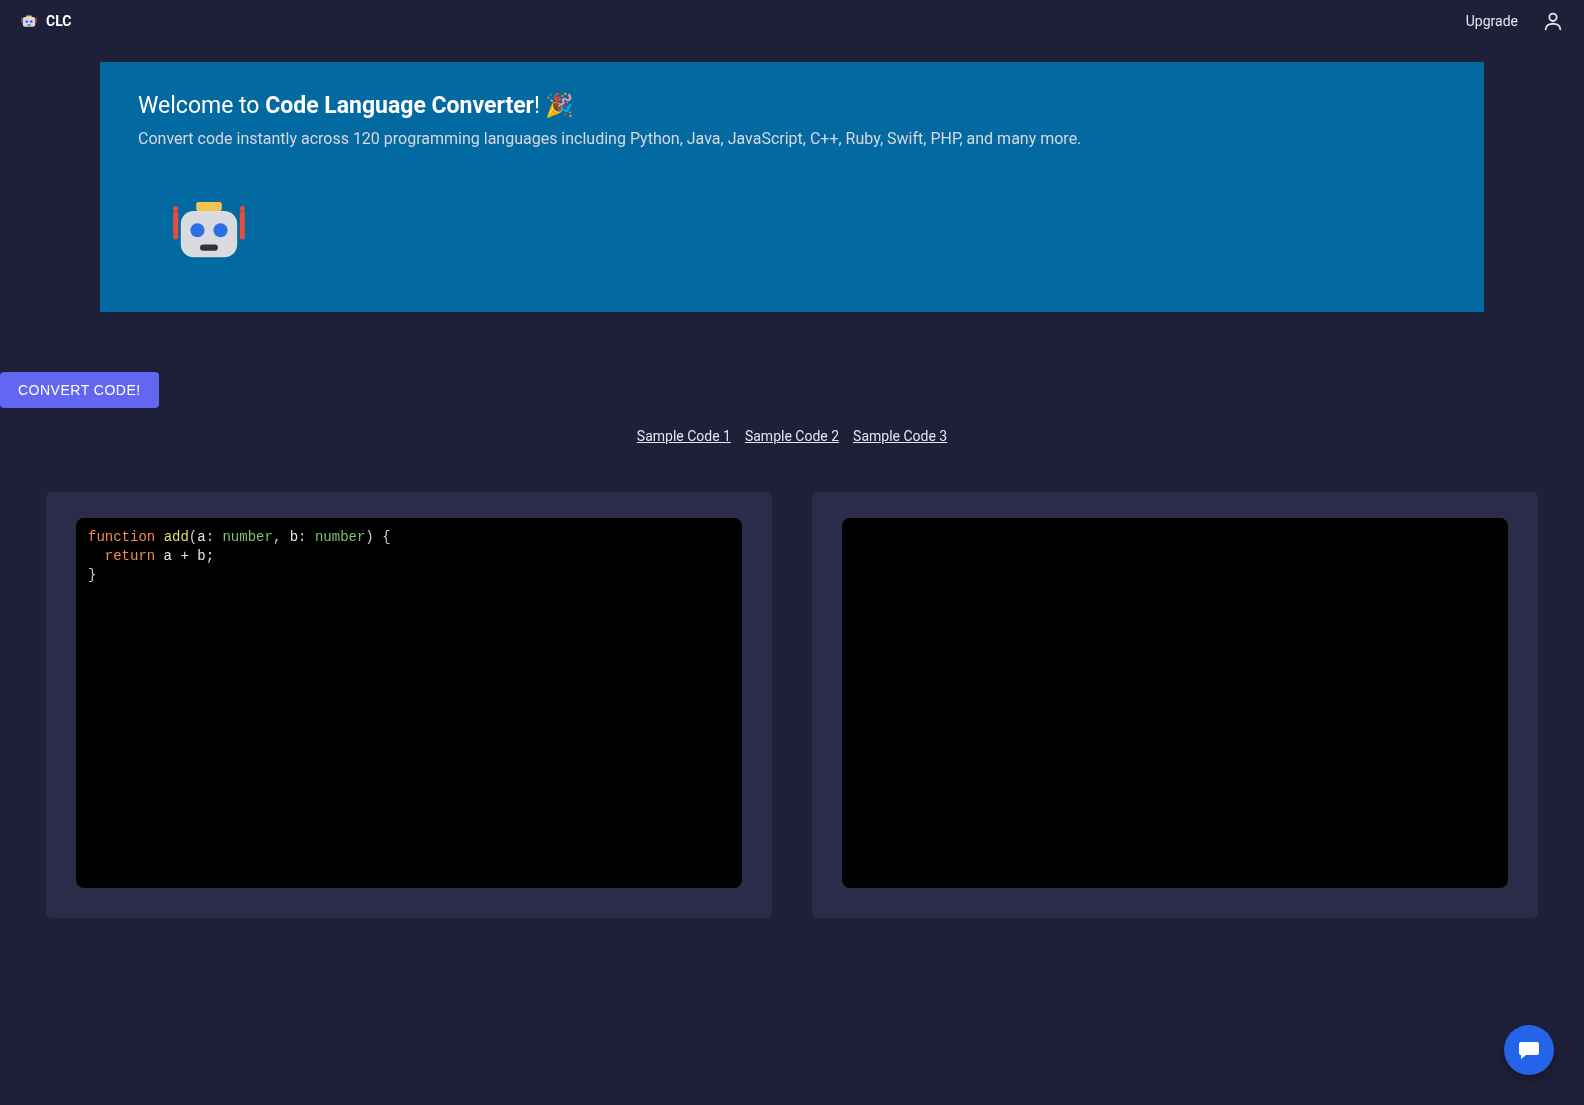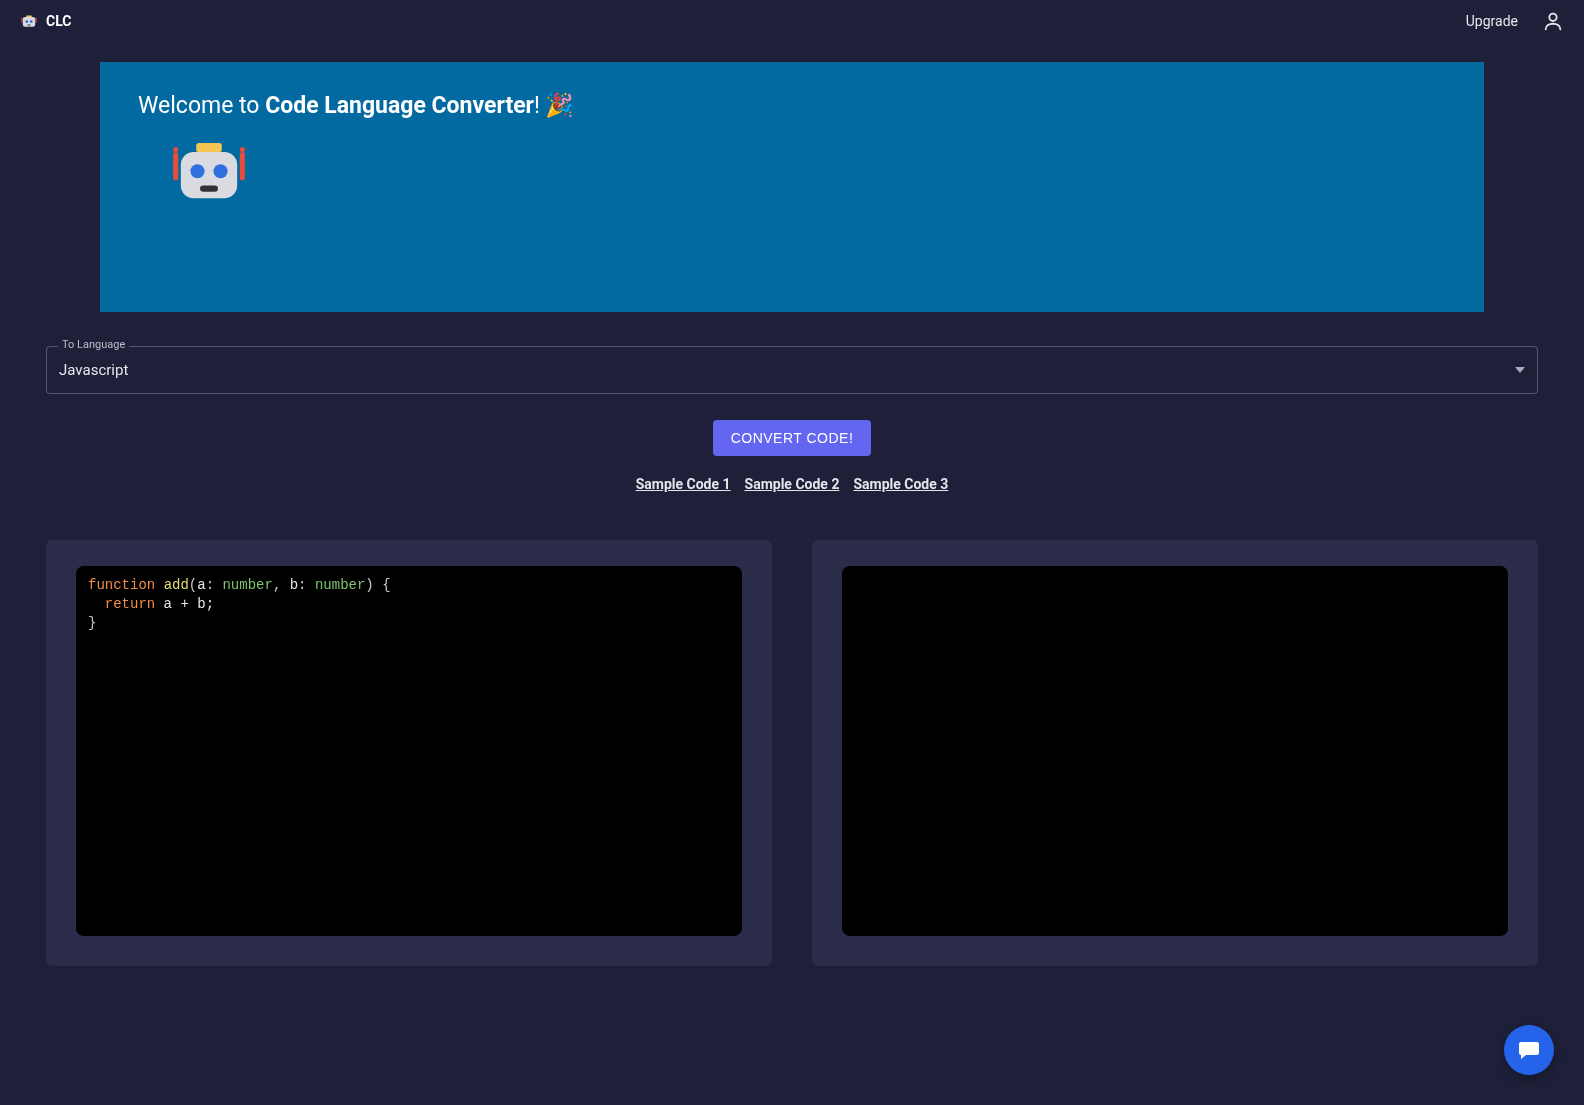--- a/index.html
+++ b/index.html
@@ -92,21 +92,20 @@
     display: flex;
     align-items: center;
     justify-content: space-between;
     cursor: pointer;
   }
   .select-caret { opacity: 0.7; }
 
   
   .convert-row {
     display: flex;
-    justify-content: center;
     margin-top: 26px;
   }
   .convert-btn {
     background: #6366f1;
     color: #fff;
     border: none;
     border-radius: 4px;
     padding: 10px 18px;
     font-size: 14px;
     letter-spacing: 0.5px;
@@ -119,21 +118,20 @@
     display: flex;
     justify-content: center;
     gap: 14px;
     margin-top: 20px;
     font-size: 14px;
   }
   .samples-row a {
     color: #e6e6ea;
     text-decoration: underline;
     cursor: pointer;
-    font-weight: bold;
   }
 
   
   .panels-row {
     display: flex;
     gap: 40px;
     margin: 48px 46px 0 46px;
   }
   .panel {
     flex: 1;
@@ -205,47 +203,37 @@
         <path d="M4 21c0-4 4-6 8-6s8 2 8 6"></path>
       </svg>
     </span>
   </div>
 </div>
 
 <div class="welcome-card">
   <div class="welcome-title">
     <span>Welcome to </span><span class="bold">Code Language Converter</span><span>! 🎉</span>
   </div>
+  <div class="welcome-sub">Convert code instantly across 120 programming languages including Python, Java, JavaScript, C++, Ruby, Swift, PHP, and many more.</div>
   <div class="robot-wrap">
     <svg width="82" height="82" viewBox="0 0 64 64">
       <rect x="10" y="18" width="44" height="36" rx="10" fill="#d9dbe0"></rect>
       <rect x="22" y="11" width="20" height="7" rx="2" fill="#f6c453"></rect>
       <circle cx="23" cy="33" r="5.5" fill="#2f6fe0"></circle>
       <circle cx="41" cy="33" r="5.5" fill="#2f6fe0"></circle>
       <rect x="25" y="44" width="14" height="5" rx="2.5" fill="#333"></rect>
       <rect x="4" y="18" width="4" height="22" rx="2" fill="#e74c3c"></rect>
       <circle cx="6" cy="16" r="2" fill="#e74c3c"></circle>
       <rect x="56" y="18" width="4" height="22" rx="2" fill="#e74c3c"></rect>
       <circle cx="58" cy="16" r="2" fill="#e74c3c"></circle>
     </svg>
   </div>
 </div>
 
 <div class="selectors-row">
-  <div class="select-col">
-    <span class="select-label">To Language</span>
-    <div class="select-box">
-      <span>Javascript</span>
-      <span class="select-caret">
-        <svg width="10" height="6" viewBox="0 0 10 6">
-            <path d="M0 0l5 6 5-6z" fill="currentColor"></path>
-          </svg>
-      </span>
-    </div>
-  </div>
 </div>
 
 <div class="convert-row">
   <button class="convert-btn">CONVERT CODE!</button>
 </div>
 
 <div class="samples-row">
   <a>Sample Code 1</a>
   <a>Sample Code 2</a>
   <a>Sample Code 3</a>

